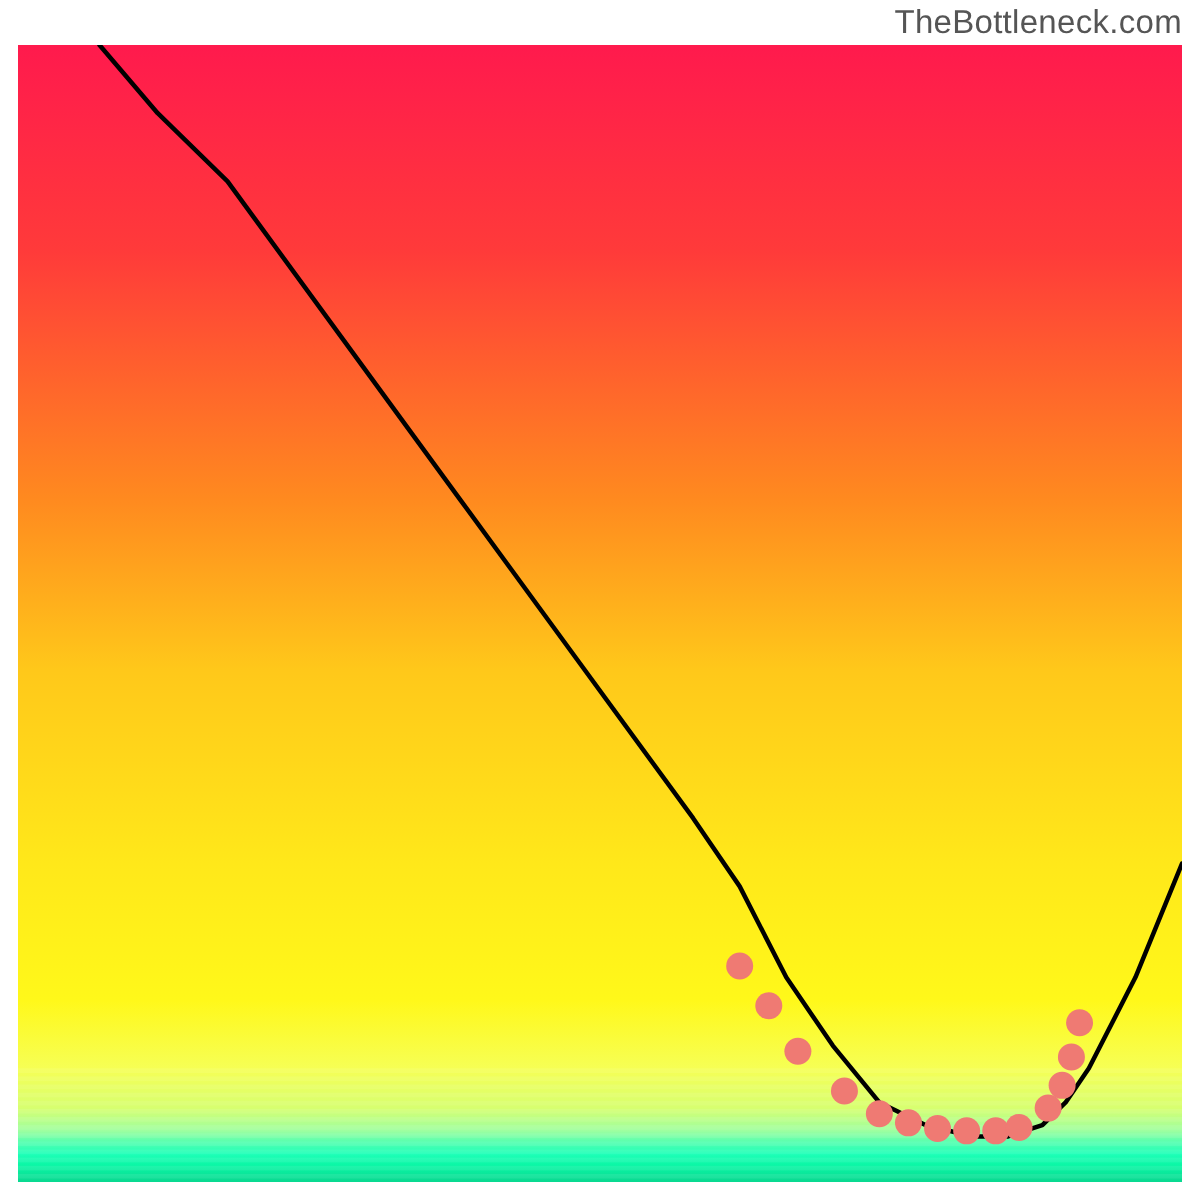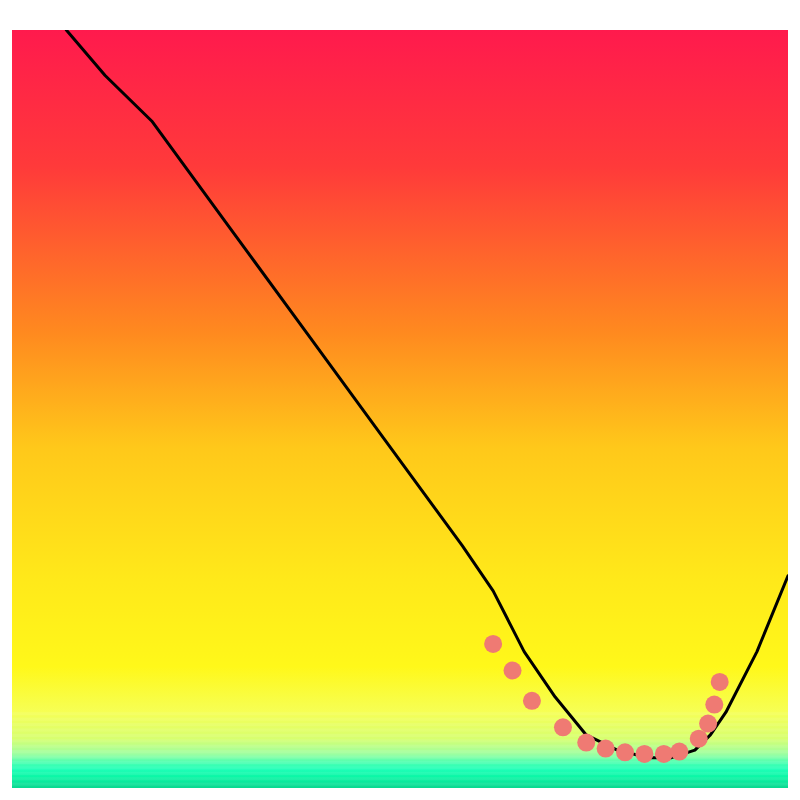--- a/index.html
+++ b/index.html
@@ -34,20 +34,21 @@
   svg {
     width: 100%;
     height: 100%;
     display: block;
   }
 </style>
 </head>
 <body>
 
 <div class="frame">
+  <div class="watermark">TheBottleneck.com</div>
 
   <div class="plot">
     <svg id="svg" viewBox="0 0 776 758" preserveAspectRatio="none">
         <defs>
           <linearGradient id="bg-grad" x1="0" y1="0" x2="0" y2="1">
             <stop offset="0%" stop-color="#ff1a4d"></stop>
             <stop offset="18%" stop-color="#ff3a3a"></stop>
             <stop offset="40%" stop-color="#ff8a1f"></stop>
             <stop offset="55.00000000000001%" stop-color="#ffc81a"></stop>
             <stop offset="72%" stop-color="#ffe81a"></stop>

